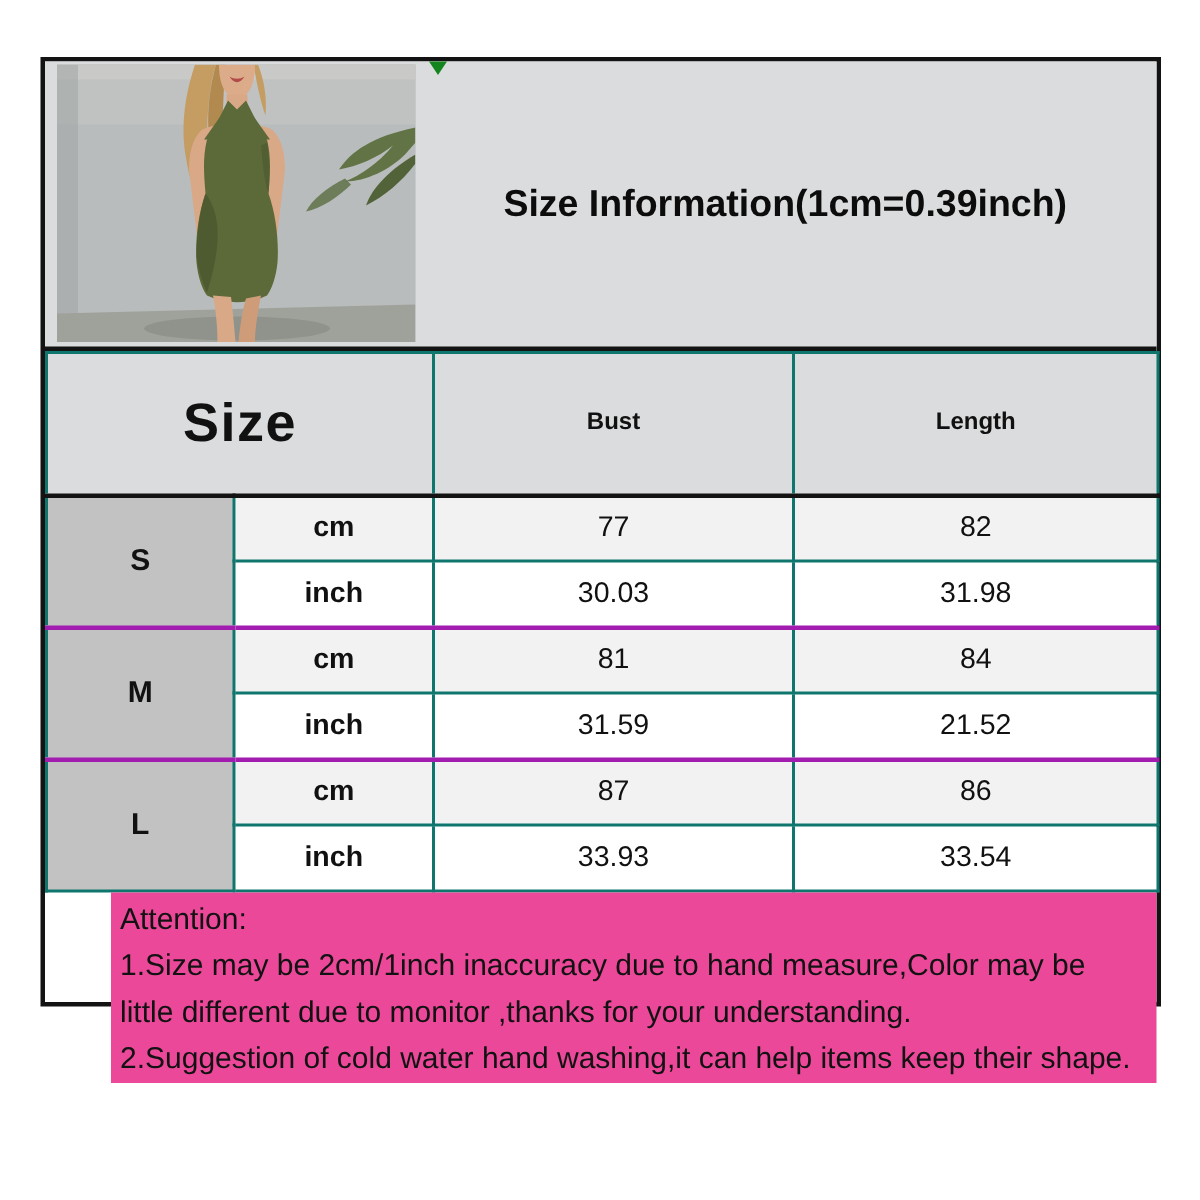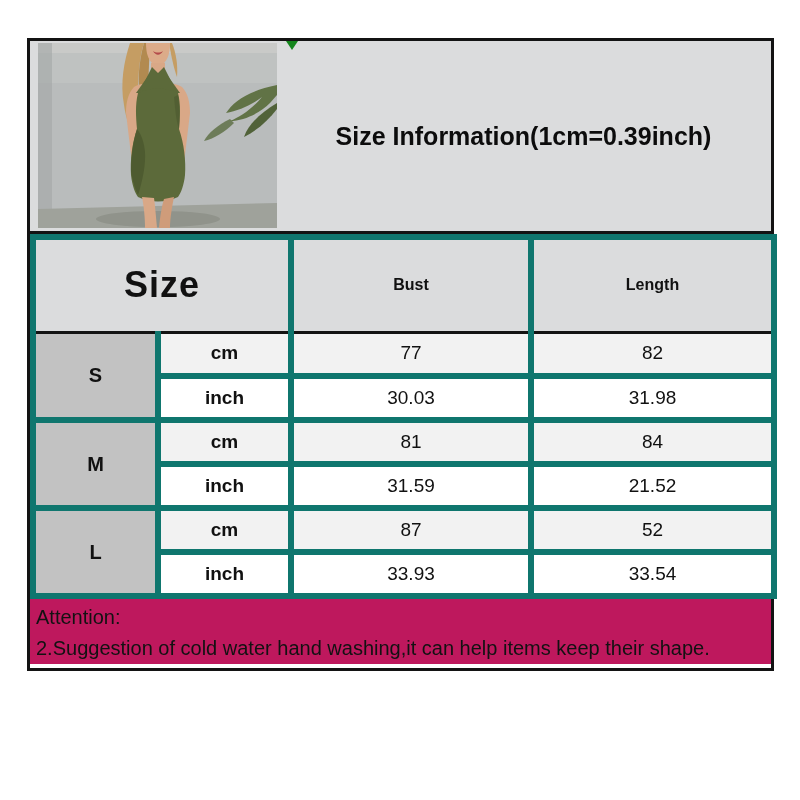--- a/index.html
+++ b/index.html
@@ -30,37 +30,38 @@
     position:absolute;left:250px;right:4px;top:0;bottom:0;
     display:flex;align-items:center;justify-content:center;
     font-size:25px;font-weight:bold;letter-spacing:0px;color:#0c0c0c;
     text-align:center;
   }
   
   table.size-table{
     width:100%;border-collapse:collapse;table-layout:fixed;
   }
   table.size-table th,table.size-table td{
-    border:6px solid #0f766e;text-align:center;vertical-align:middle;
+    border:2px solid #0f766e;text-align:center;vertical-align:middle;
     padding:0;overflow:hidden;
   }
   tr.head{height:95px;}
   tr.head th{background:#dbdcdd;font-size:16px;font-weight:bold;border-bottom:3px solid #131313;}
   tr.head th.size-big{font-size:36px;letter-spacing:1px;}
   tr.sub{height:44px;}
   tr.group-start td{border-top:3px solid #a21caf;}
   td.size-label{background:#c2c2c2;font-size:20px;font-weight:bold;}
   td.unit{font-size:19px;font-weight:bold;}
   td.val{font-size:19px;font-weight:normal;}
   tr.cm-row td.unit,tr.cm-row td.val{background:#f2f2f2;}
   tr.inch-row td.unit,tr.inch-row td.val{background:#ffffff;}
   
   .attention{
-    background:#be185d;padding:3px 8px 0 6px;font-size:20px;line-height:31px;
+    background:#ec4899;padding:3px 8px 0 6px;font-size:20px;line-height:31px;
     color:#121212;
+    margin-left:44px;
   }
   .attention p{margin:0;}
 </style>
 </head>
 <body>
 
 <div class="sheet">
 
   <div class="banner">
     <div class="photo">
@@ -141,28 +142,29 @@
       <tr class="sub inch-row">
         <td class="unit">inch</td>
         <td class="val">31.59</td>
         <td class="val">21.52</td>
       </tr>
 
       <tr class="sub cm-row group-start">
         <td rowspan="2" class="size-label">L</td>
         <td class="unit">cm</td>
         <td class="val">87</td>
-        <td class="val">52</td>
+        <td class="val">86</td>
       </tr>
       <tr class="sub inch-row">
         <td class="unit">inch</td>
         <td class="val">33.93</td>
         <td class="val">33.54</td>
       </tr>
     </tbody>
   </table>
 
   <div class="attention">
     <p>Attention:</p>
+    <p>1.Size may be 2cm/1inch inaccuracy due to hand measure,Color may be little different due to monitor ,thanks for your understanding.</p>
     <p>2.Suggestion of cold water hand washing,it can help items keep their shape.</p>
   </div>
 
 </div>
 
 </body></html>

